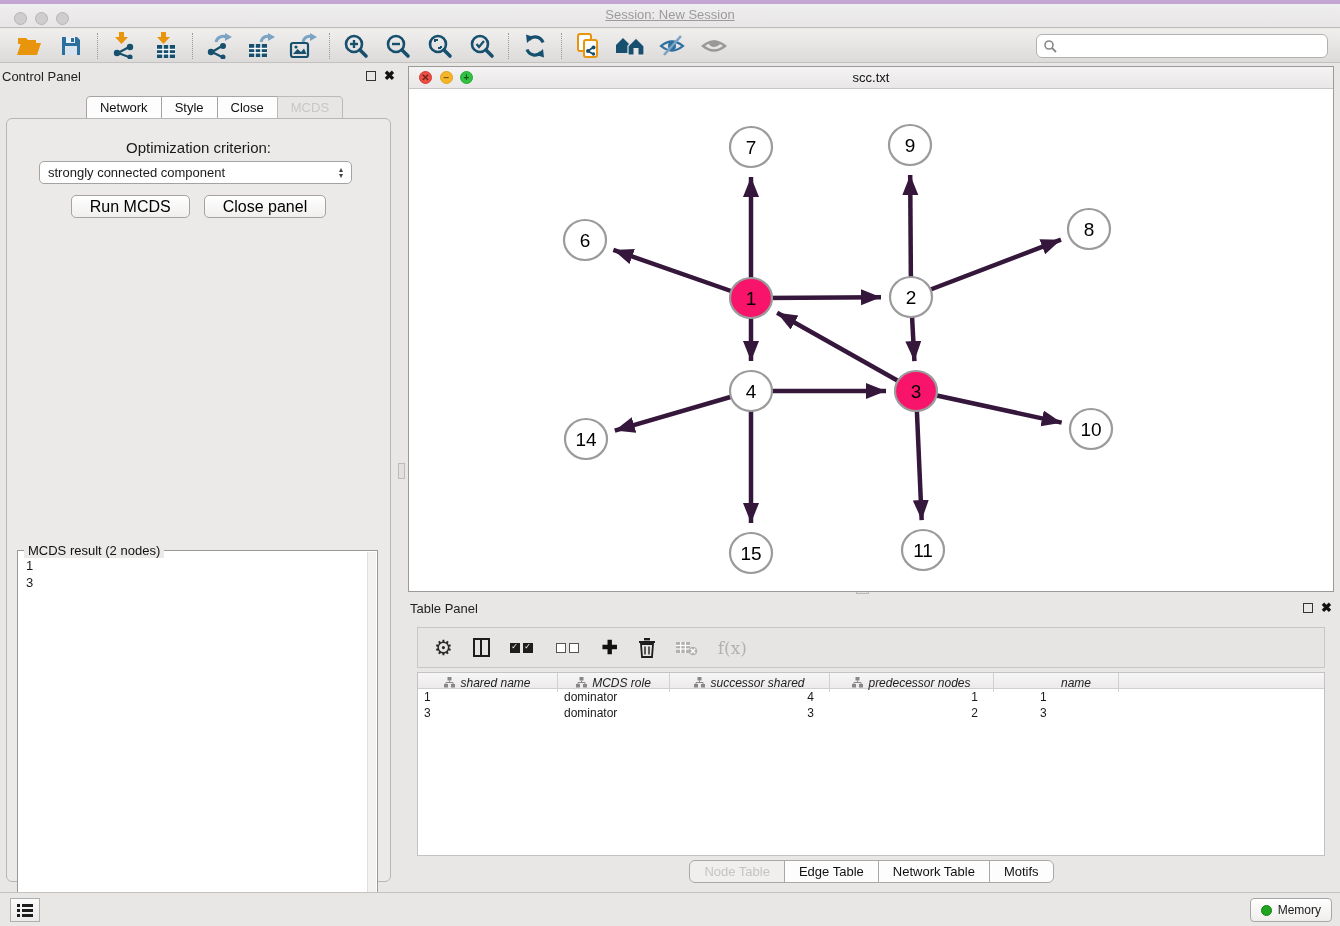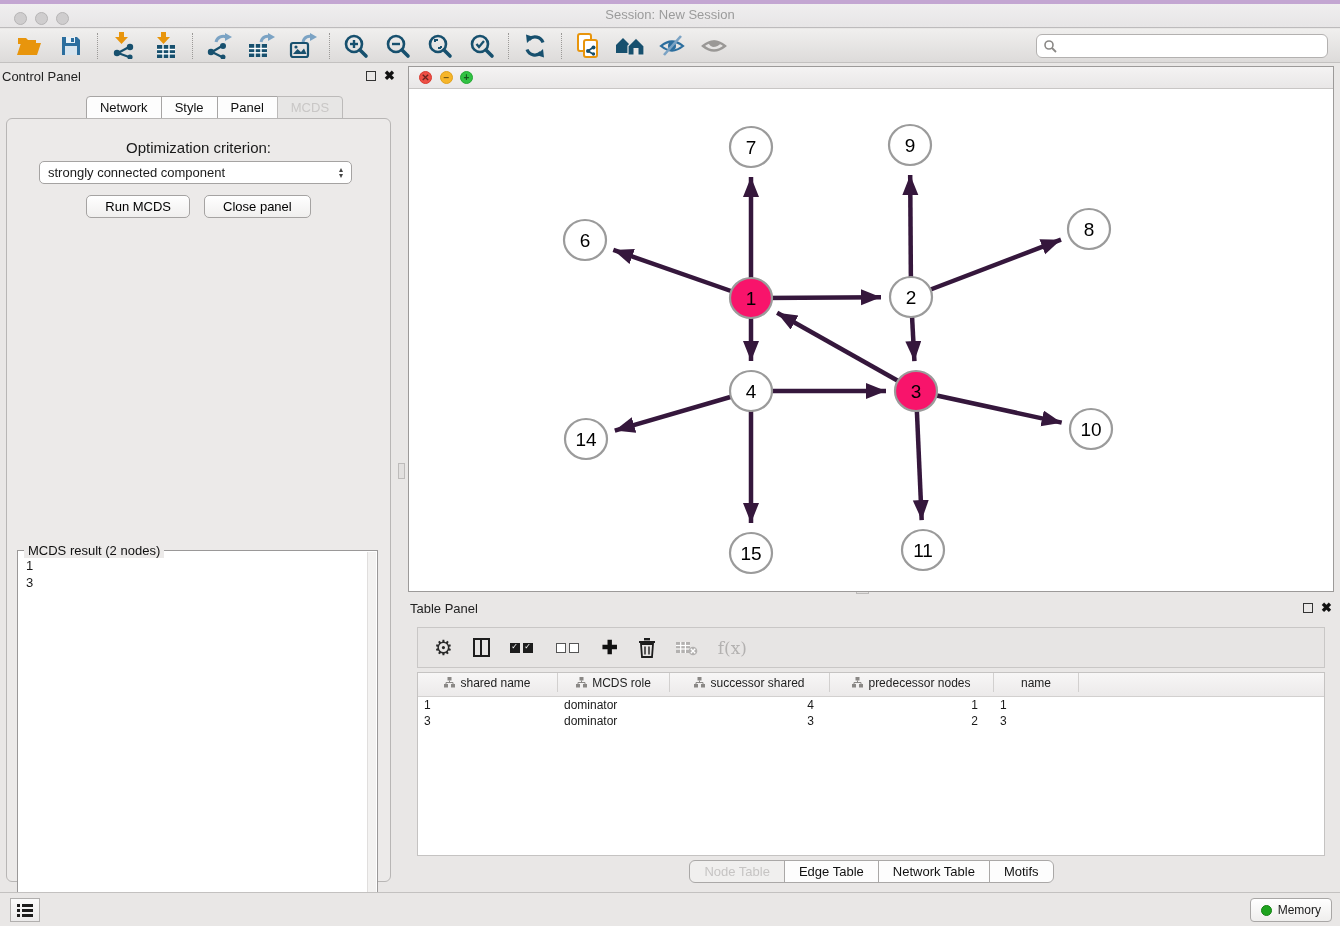--- a/index.html
+++ b/index.html
@@ -16,21 +16,21 @@
     background:linear-gradient(#f1f0f1,#e7e5e6);border-bottom:1px solid #bdbbbc;}
   .titlebar::before{content:"";position:absolute;top:0;left:0;right:0;height:4px;background:#c3a6d2;}
   .tl{position:absolute;top:12px;width:13px;height:13px;border-radius:50%;
     background:#cfcdce;border:1px solid #b6b4b5;}
   .tl.red{background:#ee4f45;border-color:#d8382f;}
   .tl.yel{background:#f6b529;border-color:#e0a11c;}
   .tl.grn{background:#31c243;border-color:#24a833;}
   .tl .g{position:absolute;left:0;top:-1px;width:100%;text-align:center;font-size:10px;
     line-height:13px;color:rgba(0,0,0,.55);font-weight:bold;}
   .win-title{position:absolute;left:0;right:0;top:7px;text-align:center;
-    font-size:13px;color:#9b9b9b;}
+    font-size:13px;color:#9b9b9b;text-decoration:underline;}
   
   .toolbar{position:absolute;left:0;top:29px;width:1340px;height:34px;
     background:linear-gradient(#f0efee,#dddbda);border-bottom:1px solid #c3c1c0;
     display:flex;align-items:center;padding:0 8px;}
   .tbtn{width:42px;height:30px;display:flex;align-items:center;justify-content:center;cursor:default;}
   .tsep{width:0;height:26px;border-left:1px dotted #9b9997;margin:0 5px;}
   .searchbox{margin-left:auto;margin-right:4px;width:292px;height:24px;background:#fff;
     border:1px solid #b3b1b0;border-radius:6px;display:flex;align-items:center;padding:0 6px;}
   .searchbox input{border:none;outline:none;flex:1;font-size:12px;background:transparent;
     font-family:"Liberation Sans",sans-serif;}
@@ -50,21 +50,21 @@
   .cp-body{position:absolute;left:6px;right:6px;top:55px;bottom:8px;
     border:1px solid #b8b6b5;border-radius:6px;background:#eceae9;}
   .opt-label{position:absolute;left:0;right:0;top:20px;text-align:center;font-size:15px;}
   .criterion{position:absolute;left:32px;right:38px;top:42px;height:23px;background:#fff;
     border:1px solid #a5a3a2;border-radius:5px;display:flex;align-items:center;
     font-size:13px;padding:0 8px;}
   .stepper{margin-left:auto;display:flex;flex-direction:column;line-height:6px;
     font-size:8px;color:#444;}
   .cp-buttons{position:absolute;left:0;right:0;top:76px;display:flex;justify-content:center;gap:14px;}
   .aq-btn{height:23px;background:linear-gradient(#ffffff,#f0efee);border:1px solid #a5a3a2;
-    border-radius:5px;font-size:13px;padding:0 18px;font-family:"Liberation Sans",sans-serif;}
+    border-radius:5px;font-size:16px;padding:0 18px;font-family:"Liberation Sans",sans-serif;}
   .result-box{position:absolute;left:10px;right:12px;top:431px;height:377px;
     border:1px solid #9a9898;background:#fff;}
   .result-legend{position:absolute;top:-8px;left:6px;background:#eceae9;padding:0 4px;
     font-size:13px;color:#111;}
   .result-text{position:absolute;left:0;top:2px;right:10px;bottom:0;padding:4px 8px;
     font-size:13px;line-height:17px;white-space:pre;overflow:hidden;}
   .result-scroll{position:absolute;right:1px;top:1px;bottom:1px;width:9px;background:#f3f2f1;
     border-left:1px solid #e0dedd;}
   
   .v-grip{position:absolute;left:398px;top:463px;width:7px;height:16px;background:#e2e0df;
@@ -89,26 +89,26 @@
   .col-glyph{width:17px;height:19px;border:2.4px solid #1d1d1d;position:relative;}
   .col-glyph::after{content:"";position:absolute;left:5.5px;top:0;bottom:0;width:2px;background:#1d1d1d;}
   .ck{width:10px;height:10px;display:inline-block;margin-right:3px;position:relative;}
   .ck.on{background:#1d1d1d;}
   .ck.on::after{content:"✓";color:#fff;font-size:8px;position:absolute;left:1.5px;top:-1px;}
   .ck.off{border:1.8px solid #555;background:#fff;}
   .plus-glyph{font-size:19px;color:#111;font-weight:bold;}
   .fx{font-family:"DejaVu Serif", serif;font-size:17px;color:#b3b1b0;}
   .tp-table{position:absolute;left:9px;right:9px;top:77px;height:184px;background:#fff;
     border:1px solid #c5c3c2;overflow:hidden;}
-  .thead{display:flex;background:linear-gradient(#f7f6f6,#eceaea);border-bottom:1px solid #d2d0cf;height:24px;}
+  .thead{display:flex;background:linear-gradient(#f7f6f6,#eceaea);border-bottom:1px solid #d2d0cf;height:16px;font-style:italic;}
   .th{display:flex;align-items:center;justify-content:center;gap:5px;font-size:12px;
     color:#222;border-right:1px solid #d2d0cf;height:19px;}
   .trow{display:flex;height:16px;font-size:12px;}
   .td{padding:1px 6px;}
-  .w0{width:140px;} .w1{width:112px;} .w2{width:160px;} .w3{width:164px;} .w4{width:85px;}
+  .w0{width:140px;} .w1{width:112px;} .w2{width:160px;} .w3{width:164px;} .w4{width:85px;margin-left:40px;}
   .num{text-align:right;padding-right:16px;}
   .tp-tabs{position:absolute;left:0;right:0;top:265px;display:flex;justify-content:center;}
   .tp-tab{border:1px solid #aaa8a7;background:#fdfdfd;font-size:13px;padding:3px 14px;
     margin-right:-1px;color:#111;}
   .tp-tab:first-child{border-radius:6px 0 0 6px;}
   .tp-tab:last-child{border-radius:0 6px 6px 0;}
   .tp-tab.selected{color:#c6c4c3;background:#f0efee;}
   
   .statusbar{position:absolute;left:0;top:892px;width:1340px;height:34px;
     border-top:1px solid #c3c1c0;background:#e9e7e6;}
@@ -297,21 +297,21 @@
   <div class="panel-header">
     <span>Control Panel</span>
     <span class="ph-icons">
       <span class="float-ic"></span>
       <span class="close-ic">✖</span>
     </span>
   </div>
   <div class="cp-tabs">
     <span class="cp-tab first">Network</span>
     <span class="cp-tab">Style</span>
-    <span class="cp-tab">Panel</span>
+    <span class="cp-tab">Close</span>
     <span class="cp-tab selected">MCDS</span>
   </div>
   <div class="cp-body">
     <div class="opt-label">Optimization criterion:</div>
     <div class="criterion">
       <span>strongly connected component</span>
       <span class="stepper">
           <span>▴</span>
           <span>▾</span>
         </span>
@@ -336,20 +336,21 @@
   <div class="nw-titlebar">
     <span class="tl red nw-tl" style="left:10px">
         <span class="g">✕</span>
       </span>
     <span class="tl yel nw-tl" style="left:31px">
         <span class="g">−</span>
       </span>
     <span class="tl grn nw-tl" style="left:51px">
         <span class="g">+</span>
       </span>
+    <div class="nw-title">scc.txt</div>
   </div>
   <svg id="graph-svg" width="924" height="502" viewBox="0 0 924 502">
       <defs>
         <marker id="arrow" markerUnits="userSpaceOnUse" markerWidth="22" markerHeight="18" refX="20" refY="8" orient="auto">
           <path d="M0,0 L20,8 L0,16 Z" fill="#35173C"></path>
         </marker>
       </defs>
       <line x1="342" y1="209" x2="342" y2="88" stroke="#35173C" stroke-width="4.5" marker-end="url(#arrow)"></line>
       <line x1="342" y1="209" x2="204.3210662636118" y2="160.8953123089728" stroke="#35173C" stroke-width="4.5" marker-end="url(#arrow)"></line>
       <line x1="342" y1="209" x2="472.0005859203344" y2="208.1874963379979" stroke="#35173C" stroke-width="4.5" marker-end="url(#arrow)"></line>

